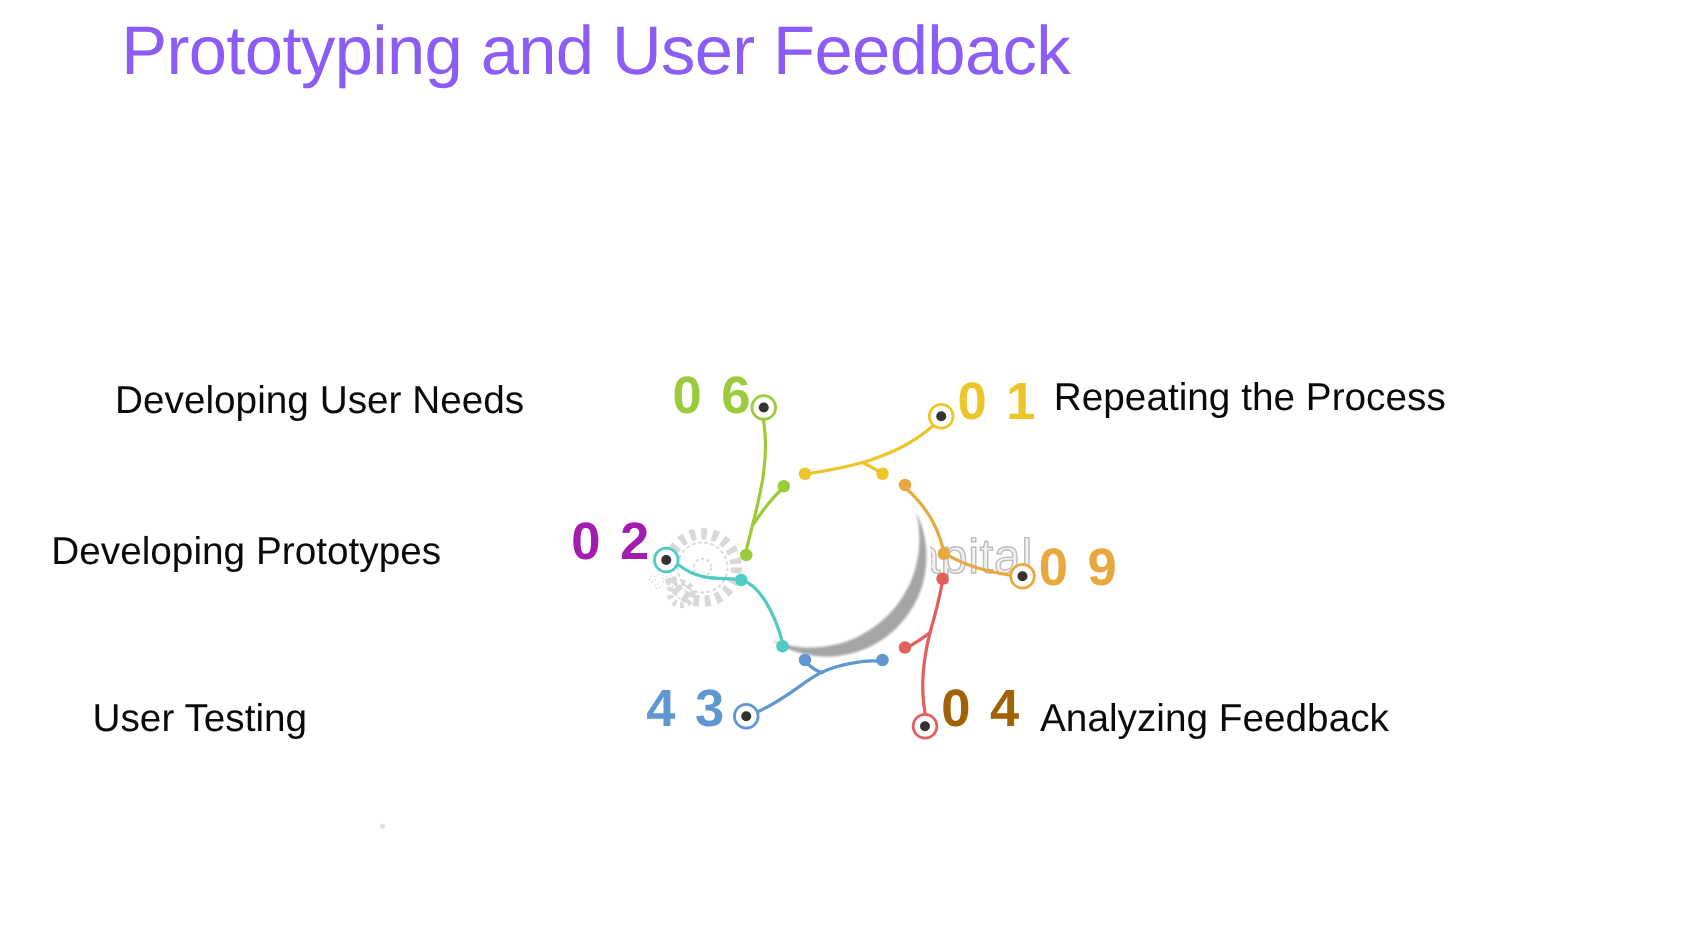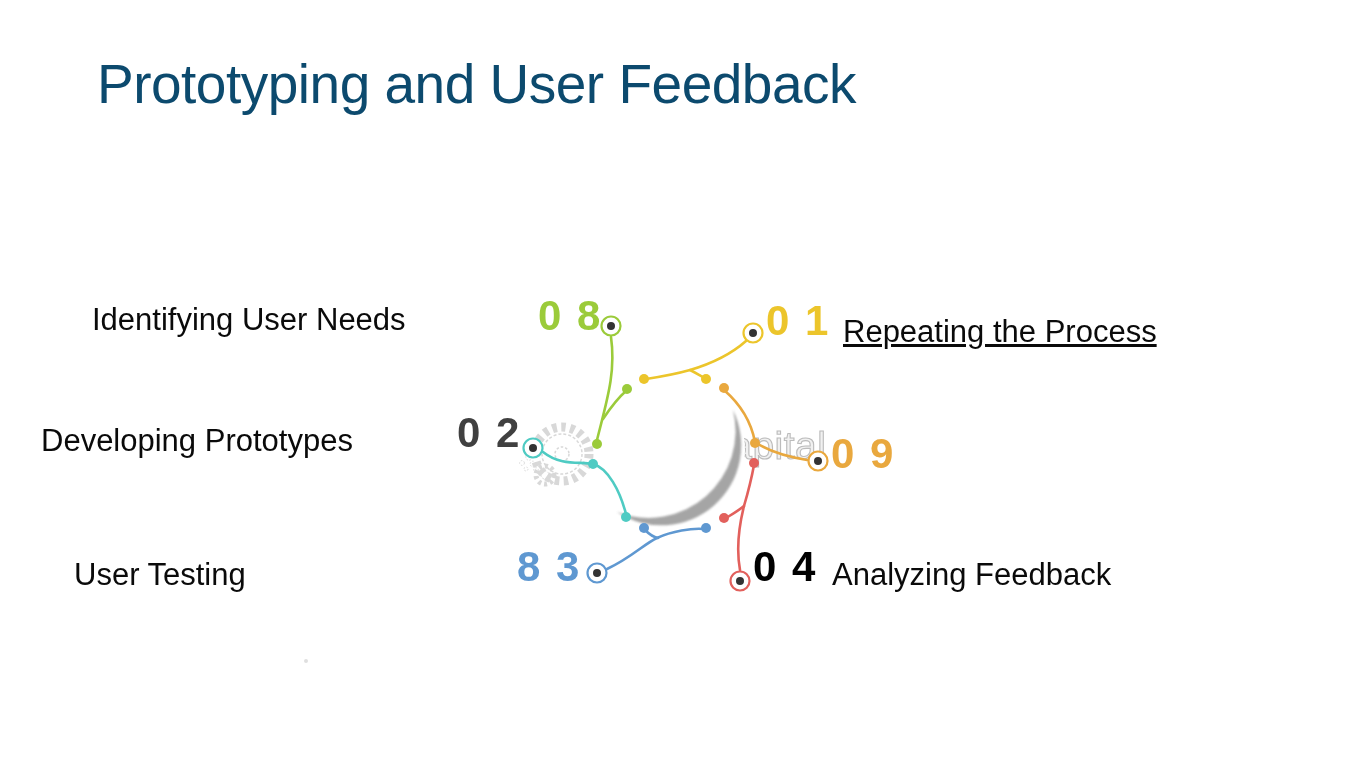--- a/index.html
+++ b/index.html
@@ -1,22 +1,22 @@
 <!DOCTYPE html>
 <html><head>
 <meta charset="utf-8">
 <style>
   html,body{margin:0;padding:0;background:#fff;}
   .canvas{
     position:relative;width:1350px;height:759px;background:#ffffff;overflow:hidden;
     font-family:"Liberation Sans",sans-serif;
   }
   .title{
-    position:absolute;left:97px;top:8px;font-size:55px;font-weight:400;color:#0c4a6e;
-    letter-spacing:-0.5px;white-space:nowrap;margin-top:44px;
+    position:absolute;left:97px;top:8px;font-size:55px;font-weight:400;color:#8b5cf6;
+    letter-spacing:-0.5px;white-space:nowrap;
   }
   .watermark{
     position:absolute;left:588px;top:424px;font-size:39px;font-weight:400;
     letter-spacing:.5px;white-space:nowrap;
     color:rgba(200,200,200,0.25);
     -webkit-text-stroke:1.1px rgba(173,173,173,0.8);
     z-index:1;
   }
   svg.diagram{position:absolute;left:0;top:0;z-index:2;}
   .step-number{
@@ -26,21 +26,21 @@
   .step-label{
     position:absolute;font-size:31px;font-weight:400;color:#0a0a0a;
     white-space:nowrap;z-index:3;
   }
   
   .num-1{left:538px;top:292px;} .lab-1{left:92px;top:302px;}
   .num-2{left:457px;top:409px;} .lab-2{left:14px;top:423px;margin-left:27px;}
   .num-3{left:517px;top:543px;} .lab-3{left:74px;top:557px;}
   .num-4{left:753px;top:543px;} .lab-4{left:832px;top:557px;}
   .num-5{left:831px;top:430px;} .lab-5{left:905px;top:439px;}
-  .num-6{left:766px;top:297px;} .lab-6{left:843px;top:314px;text-decoration:underline;}
+  .num-6{left:766px;top:297px;} .lab-6{left:843px;top:300px;}
 </style>
 </head>
 <body>
 
 <div class="canvas">
 
   <div class="title">Prototyping and User Feedback</div>
 
   <div class="watermark">FasterCapital</div>
 
@@ -115,26 +115,26 @@
       <path d="M 690 370 C 696 373 701 376 705 378"></path>
     </g>
     <circle cx="644" cy="379" r="5" fill="#ecc52b"></circle>
     <circle cx="706" cy="379" r="5" fill="#ecc52b"></circle>
     <circle cx="753" cy="333" r="9.5" fill="#fff" stroke-width="2.2" stroke="#ecc52b"></circle>
     <circle cx="753" cy="333" r="4" fill="#333333"></circle>
 
     <circle cx="306" cy="661" r="2" fill="#c9c9c9" opacity="0.6"></circle>
   </svg>
 
-  <div class="step-number num-1" style="color: rgb(155, 203, 58);">0 8</div>
-  <div class="step-number num-2" style="color: #404040; text-align: right;">0 2</div>
-  <div class="step-number num-3" style="color: rgb(95, 152, 209);">8 3</div>
-  <div class="step-number num-4" style="color: #000000;">0 4</div>
+  <div class="step-number num-1" style="color: rgb(155, 203, 58);">0 6</div>
+  <div class="step-number num-2" style="color: #a21caf; text-align: right;">0 2</div>
+  <div class="step-number num-3" style="color: rgb(95, 152, 209);">4 3</div>
+  <div class="step-number num-4" style="color: #a16207;">0 4</div>
   <div class="step-number num-5" style="color: rgb(233, 168, 62);">0 9</div>
   <div class="step-number num-6" style="color: rgb(236, 197, 43);">0 1</div>
 
-  <div class="step-label lab-1">Identifying User Needs</div>
+  <div class="step-label lab-1">Developing User Needs</div>
   <div class="step-label lab-2">Developing Prototypes</div>
   <div class="step-label lab-3">User Testing</div>
   <div class="step-label lab-4">Analyzing Feedback</div>
   <div class="step-label lab-6">Repeating the Process</div>
 
 </div>
 
 </body></html>

